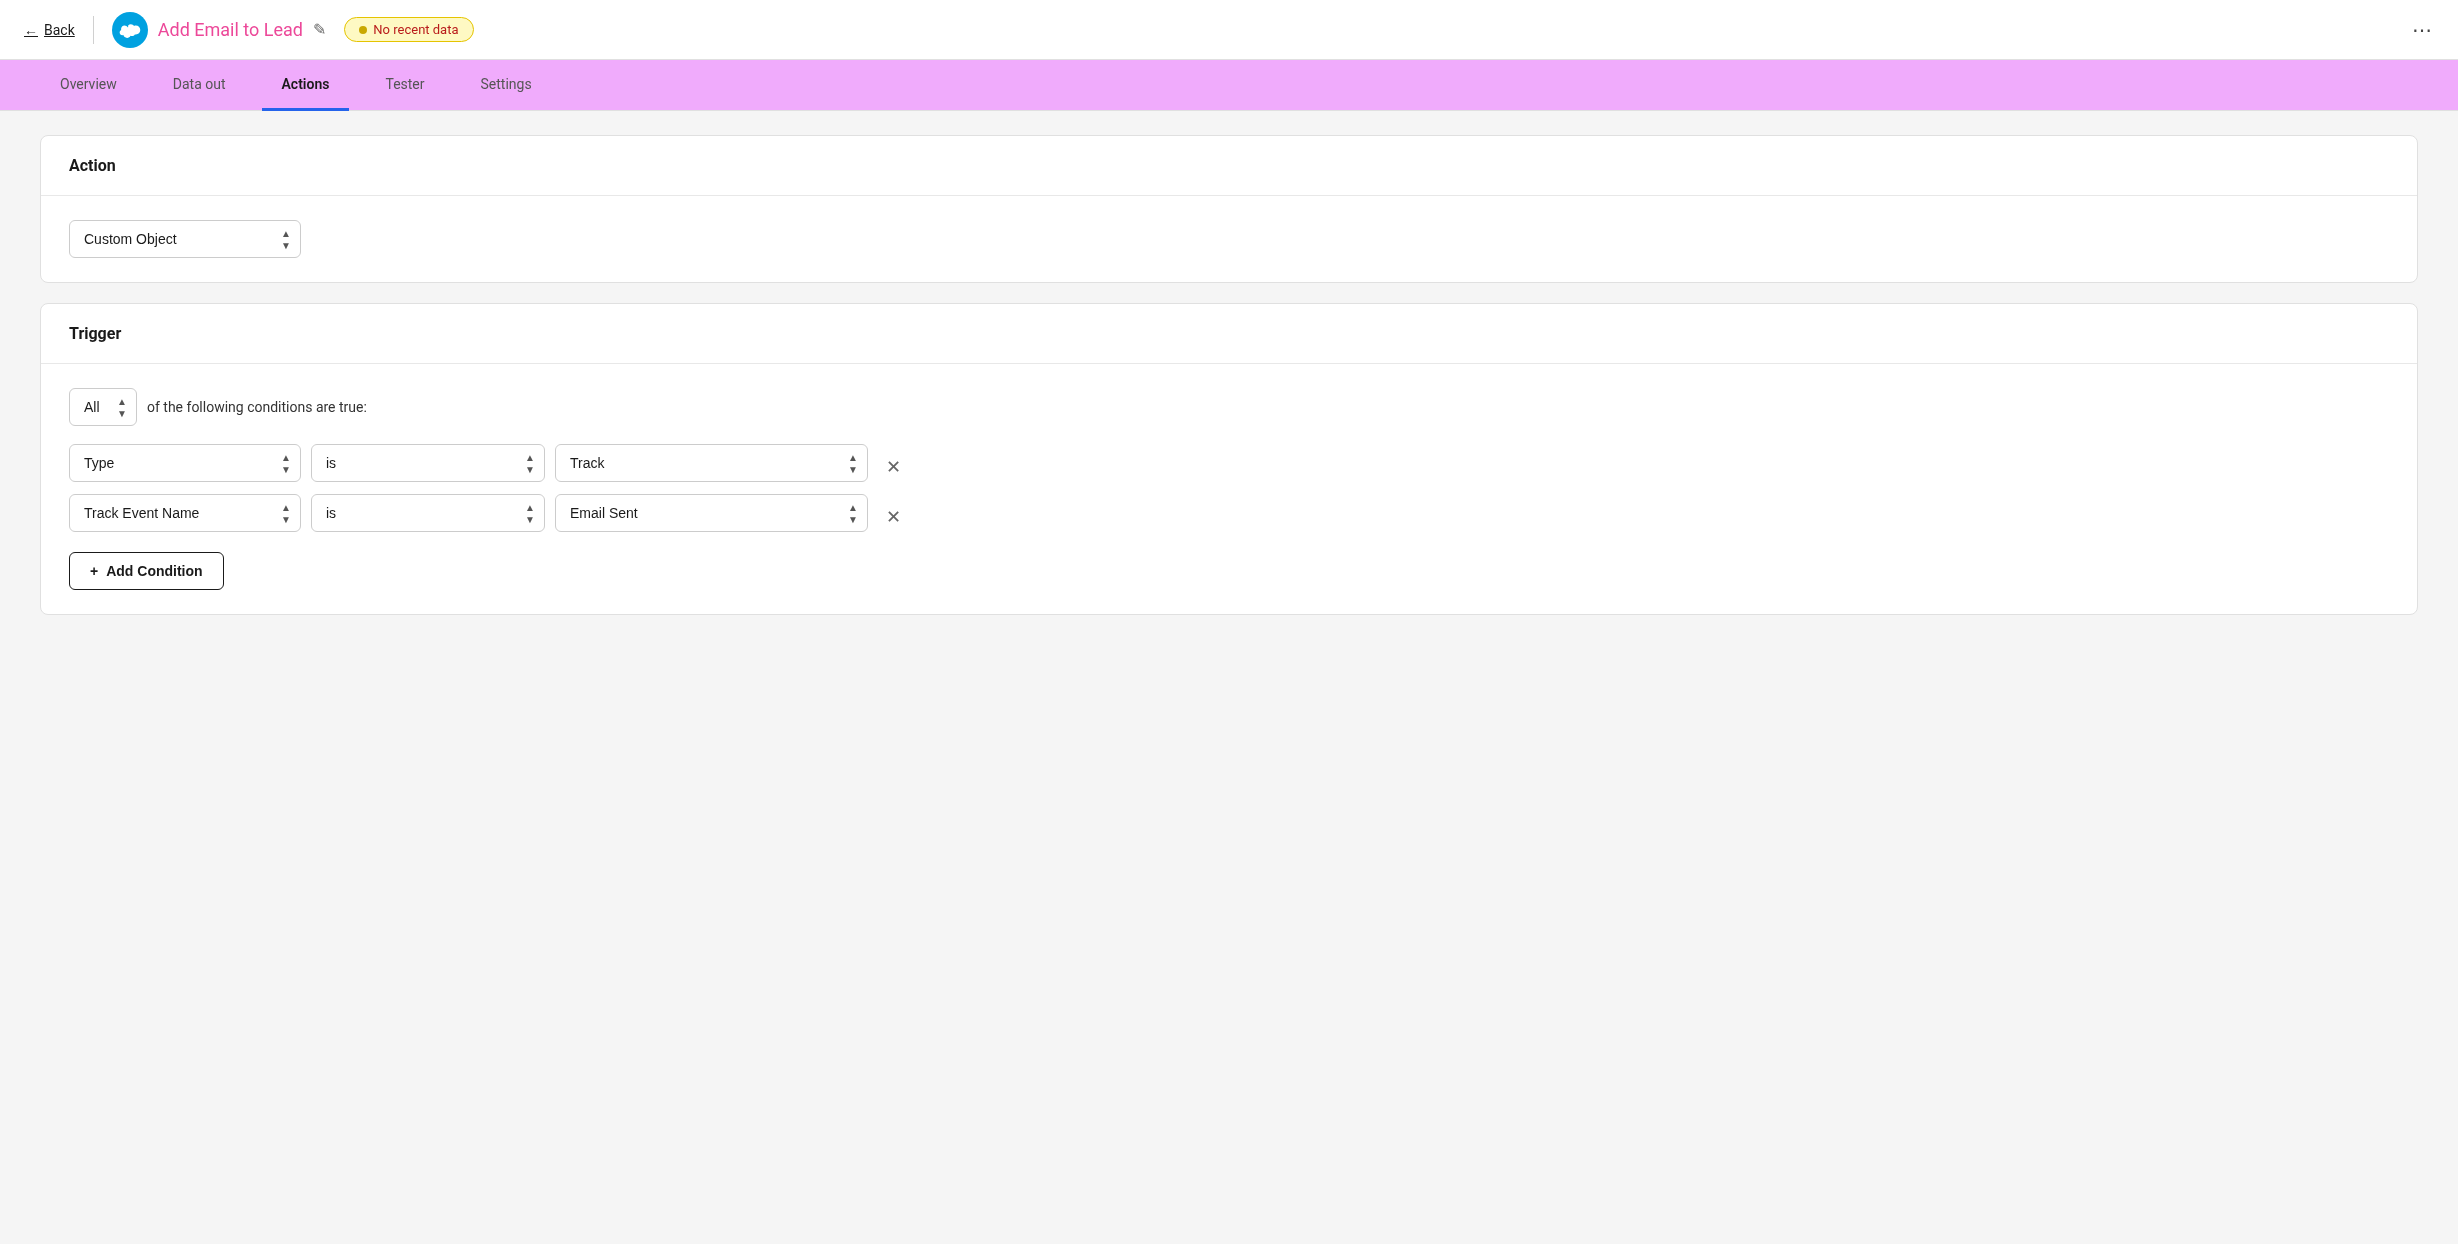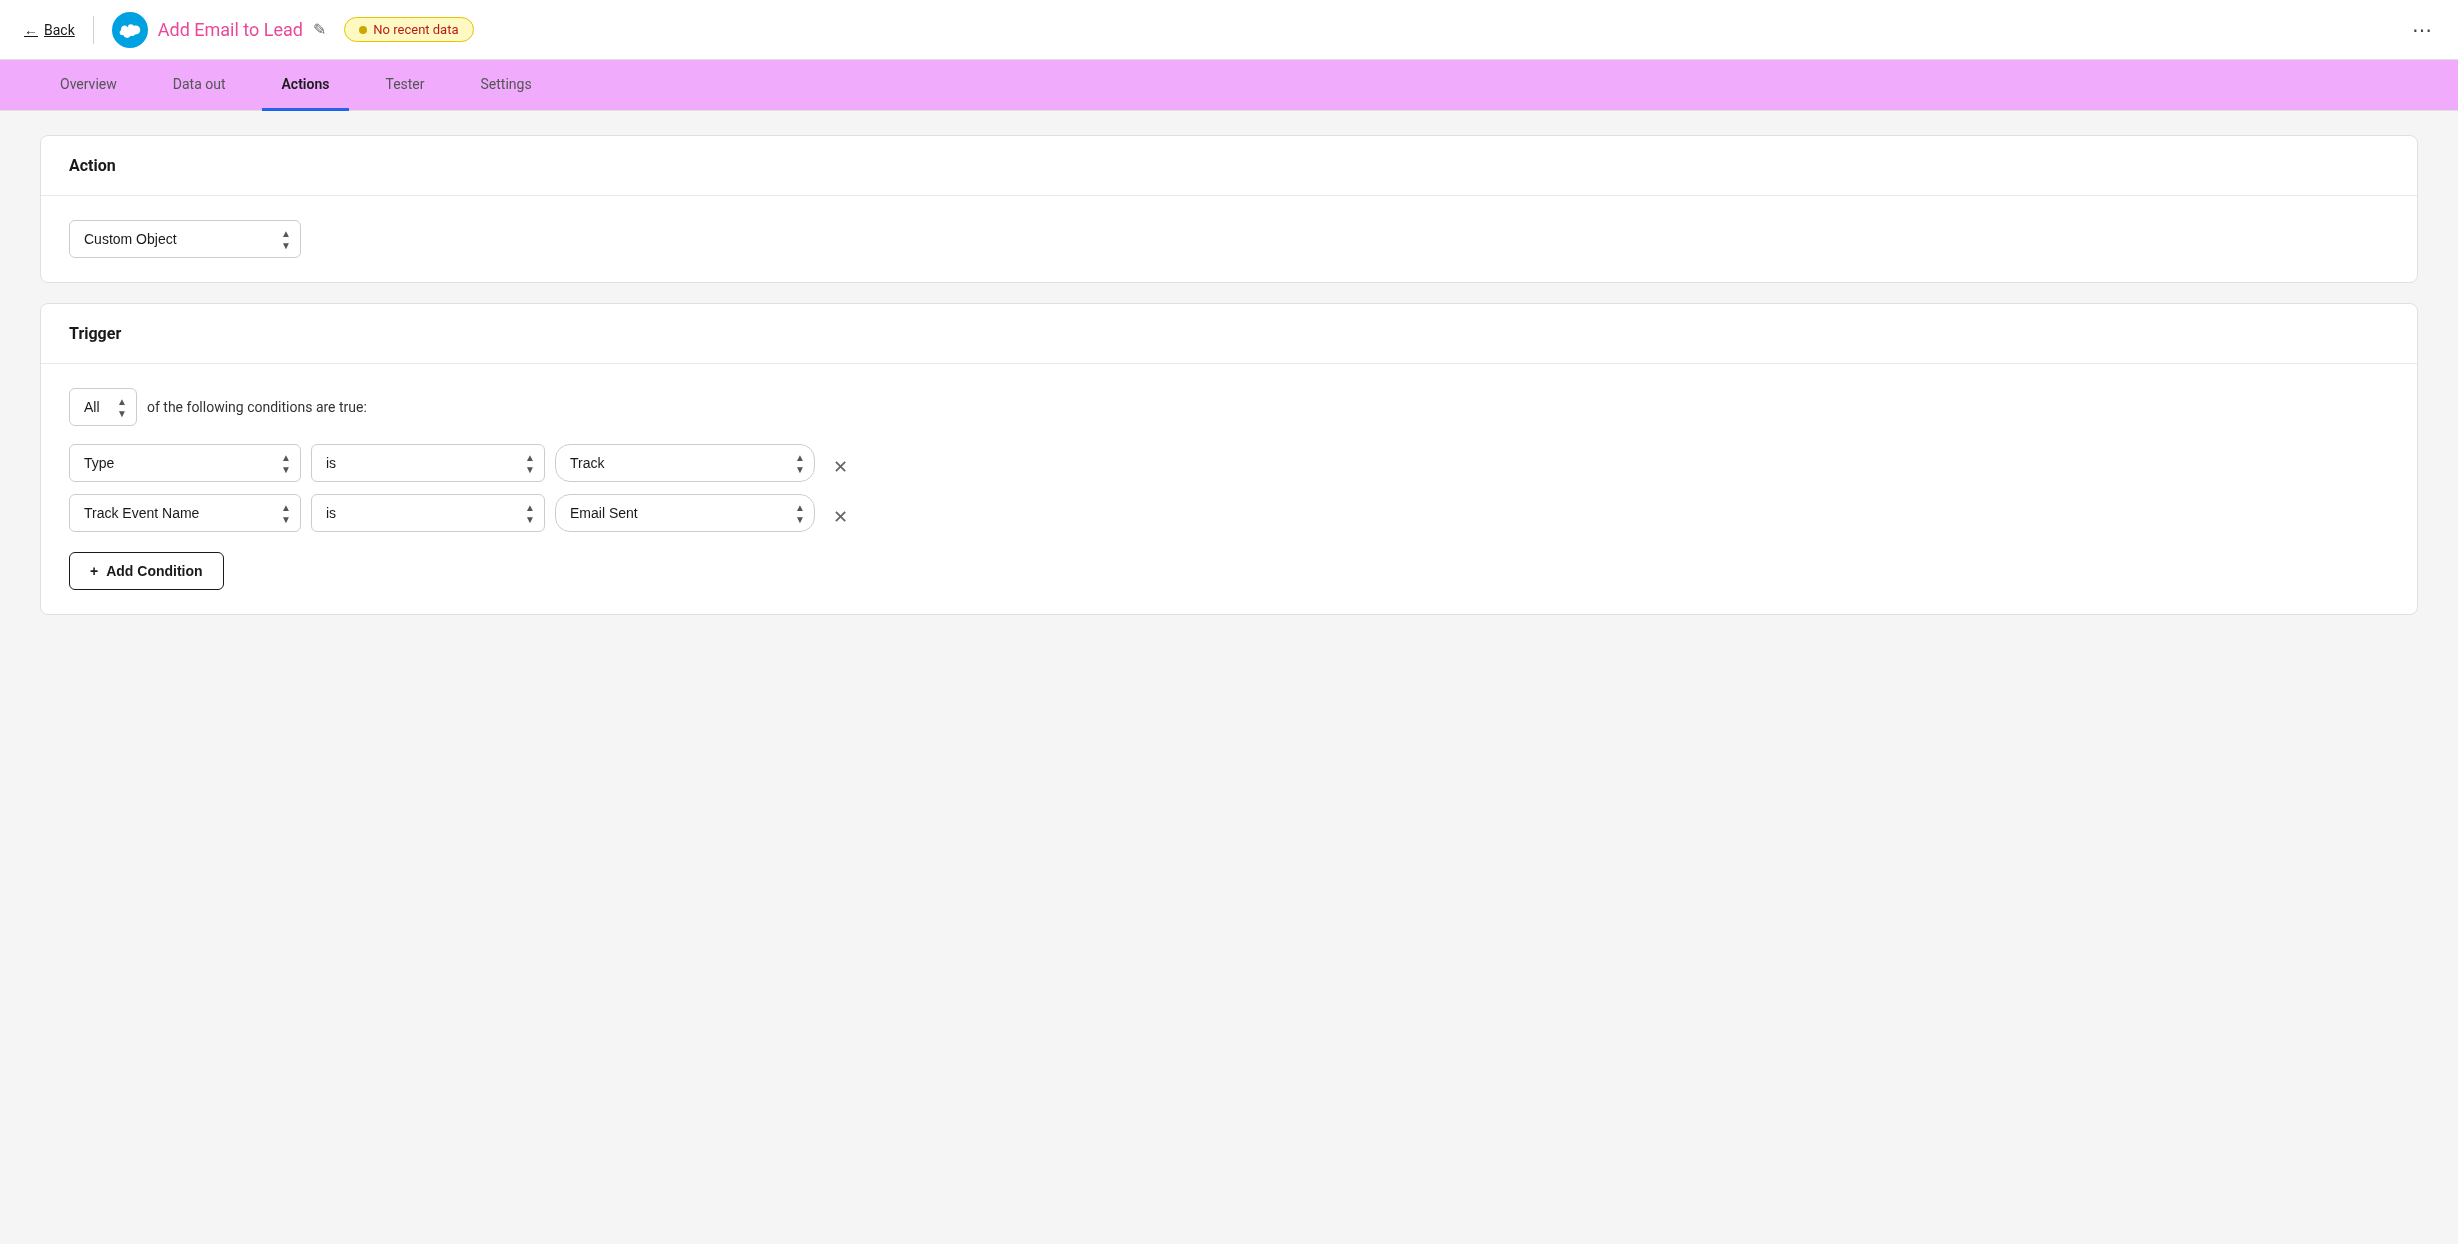--- a/index.html
+++ b/index.html
@@ -190,22 +190,21 @@
 
     .condition-select-wide {
       width: 232px;
     }
 
     .condition-select-medium {
       width: 234px;
     }
 
     .condition-select-value {
-      width: 260px;
-      border-radius: 15px;
+      width: 313px;
     }
 
     .remove-btn {
       background: none;
       border: none;
       cursor: pointer;
       color: #666;
       font-size: 18px;
       padding: 4px 8px;
       display: flex;

